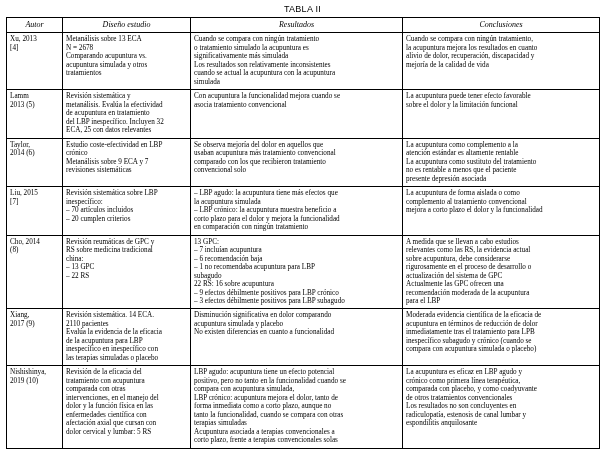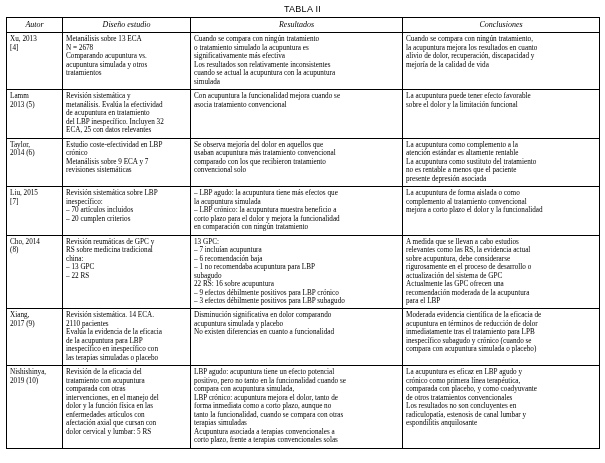--- a/index.html
+++ b/index.html
@@ -96,21 +96,21 @@
               <div>N = 2678</div>
               <div>Comparando acupuntura vs.</div>
               <div>acupuntura simulada y otros</div>
               <div>tratamientos</div>
             </div>
           </td>
           <td>
             <div class="cell-lines">
               <div>Cuando se compara con ningún tratamiento</div>
               <div>o tratamiento simulado la acupuntura es</div>
-              <div>significativamente más efectiva</div>
+              <div>significativamente más simulada</div>
               <div>Los resultados son relativamente inconsistentes</div>
               <div>cuando se actual la acupuntura con la acupuntura</div>
               <div>simulada</div>
             </div>
           </td>
           <td>
             <div class="cell-lines">
               <div>Cuando se compara con ningún tratamiento,</div>
               <div>la acupuntura mejora los resultados en cuanto</div>
               <div>alivio de dolor, recuperación, discapacidad y</div>
@@ -294,21 +294,21 @@
               <div>2019 (10)</div>
             </div>
           </td>
           <td>
             <div class="cell-lines">
               <div>Revisión de la eficacia del</div>
               <div>tratamiento con acupuntura</div>
               <div>comparada con otras</div>
               <div>intervenciones, en el manejo del</div>
               <div>dolor y la función física en las</div>
-              <div>enfermedades artículos con</div>
+              <div>enfermedades científica con</div>
               <div>afectación axial que cursan con</div>
               <div>dolor cervical y lumbar: 5 RS</div>
             </div>
           </td>
           <td>
             <div class="cell-lines">
               <div>LBP agudo: acupuntura tiene un efecto potencial</div>
               <div>positivo, pero no tanto en la funcionalidad cuando se</div>
               <div>compara con acupuntura simulada,</div>
               <div>LBP crónico: acupuntura mejora el dolor, tanto de</div>

